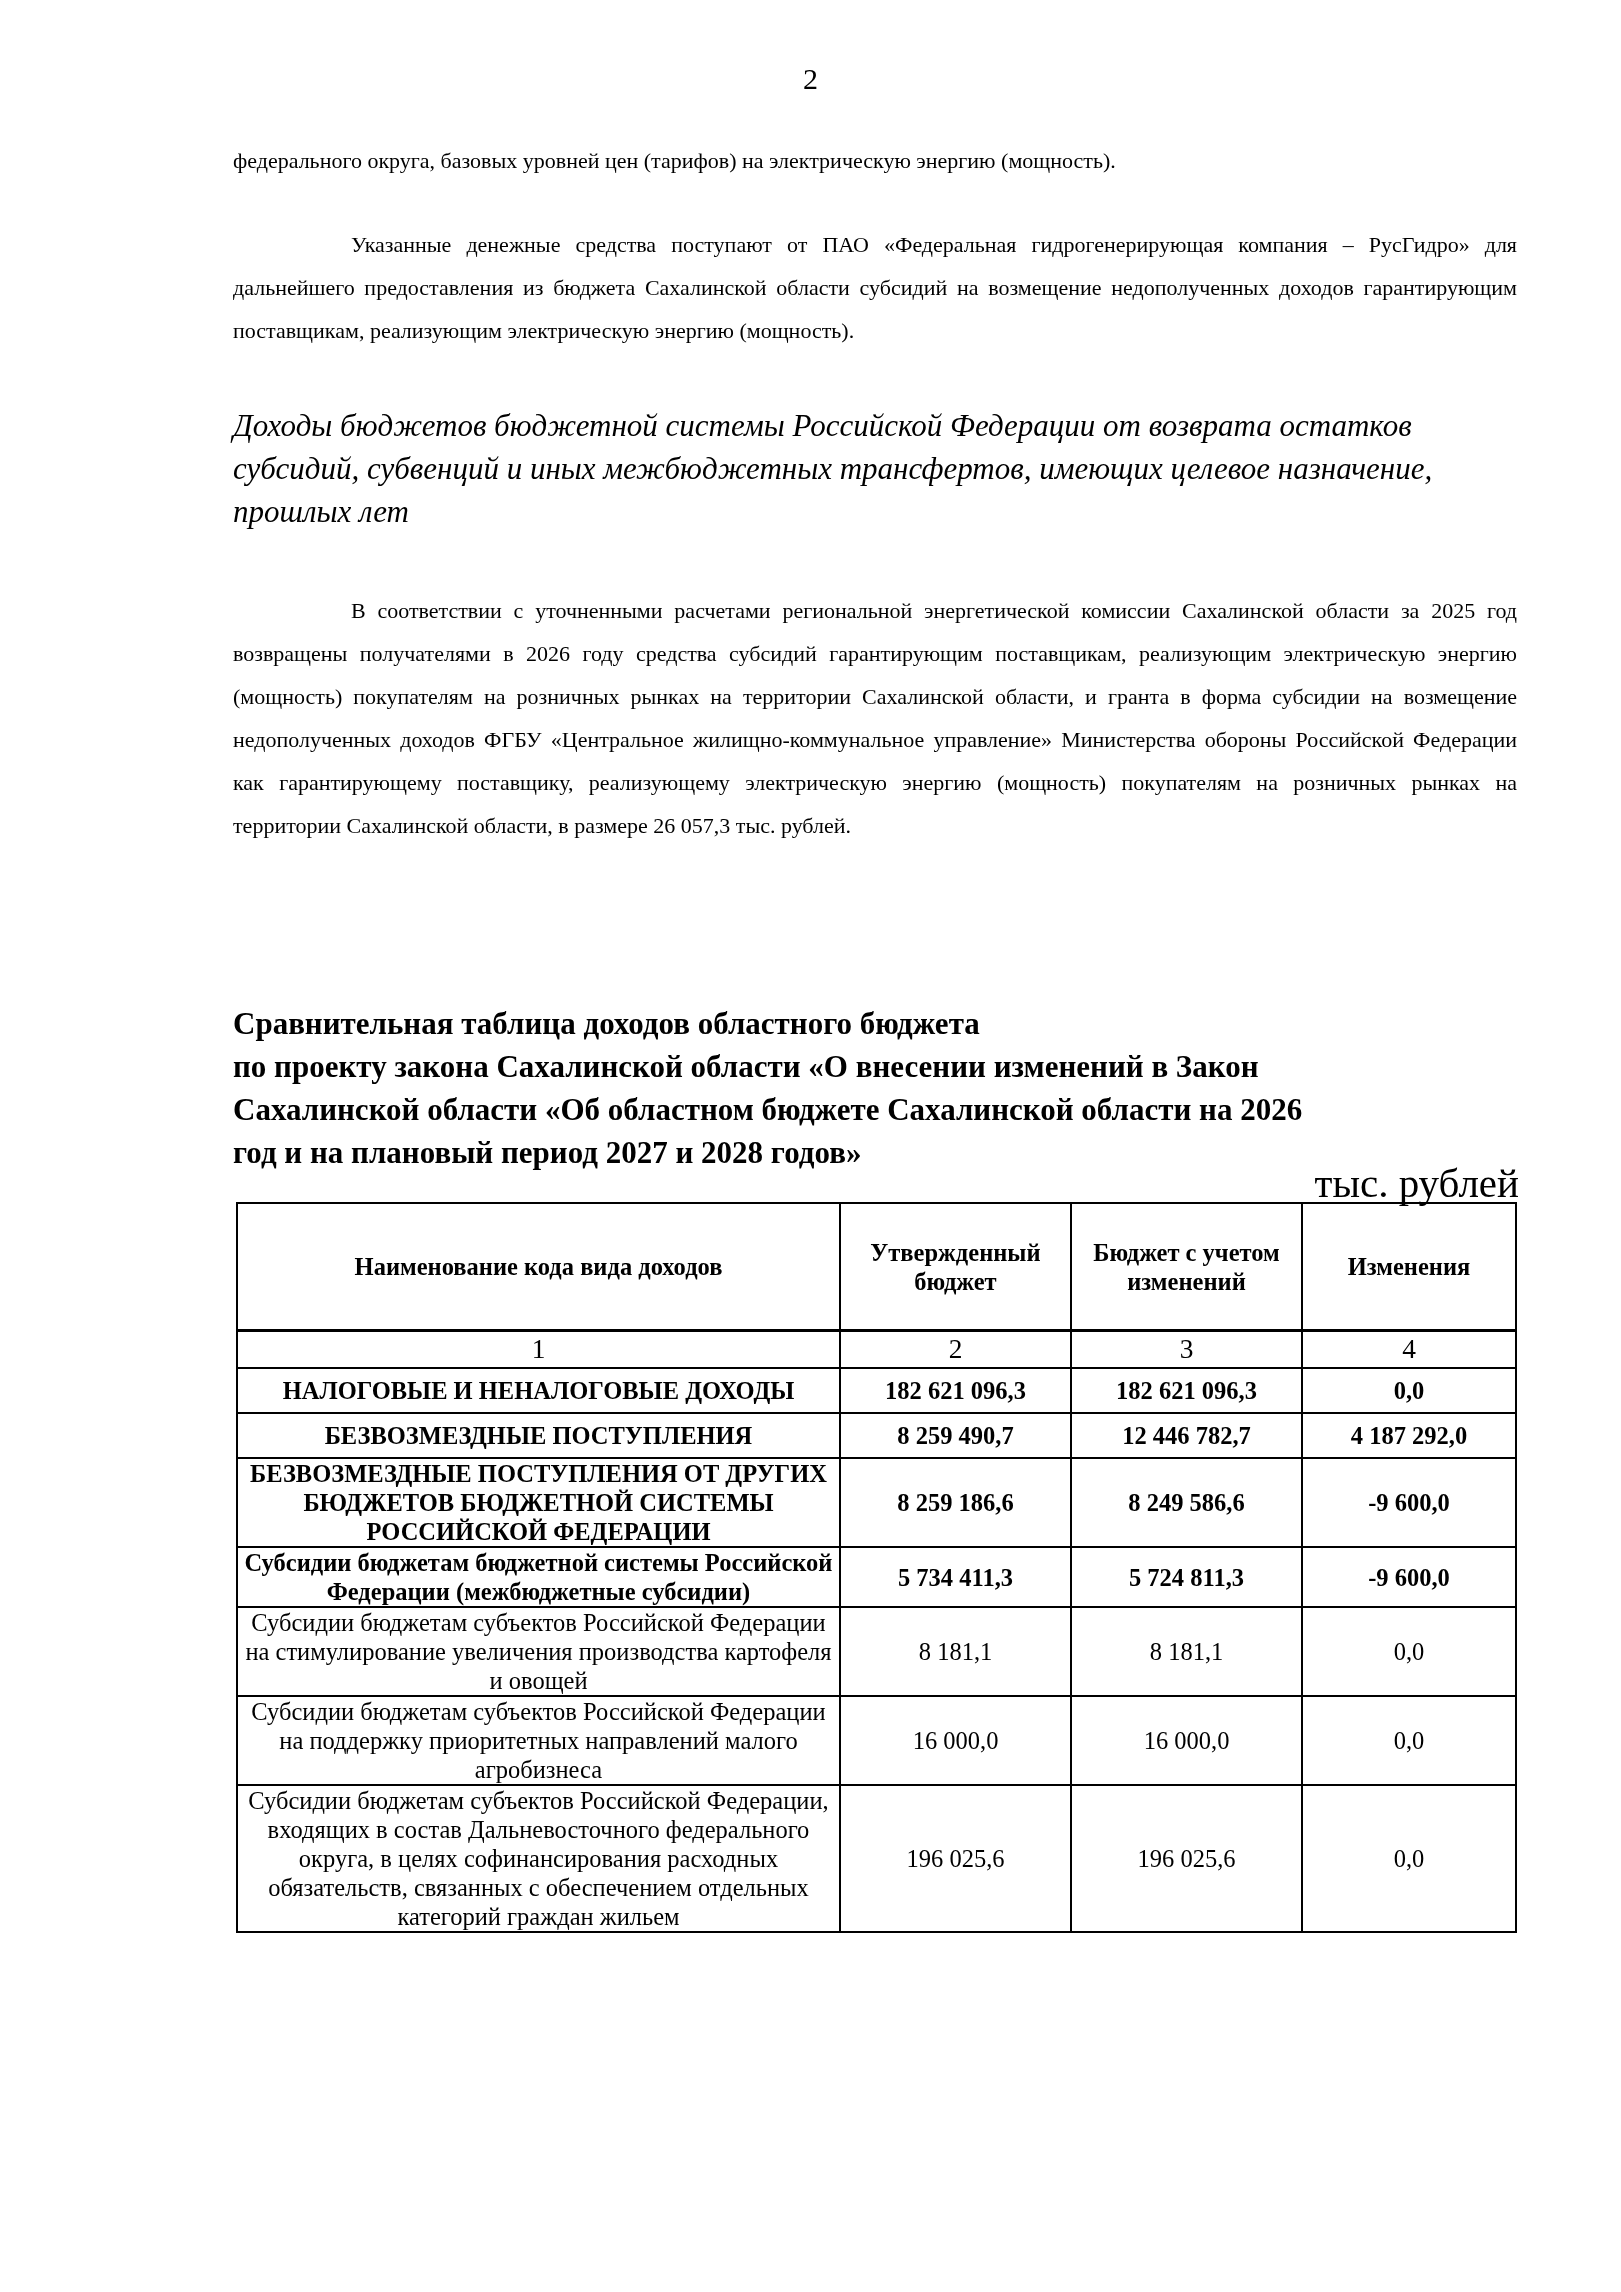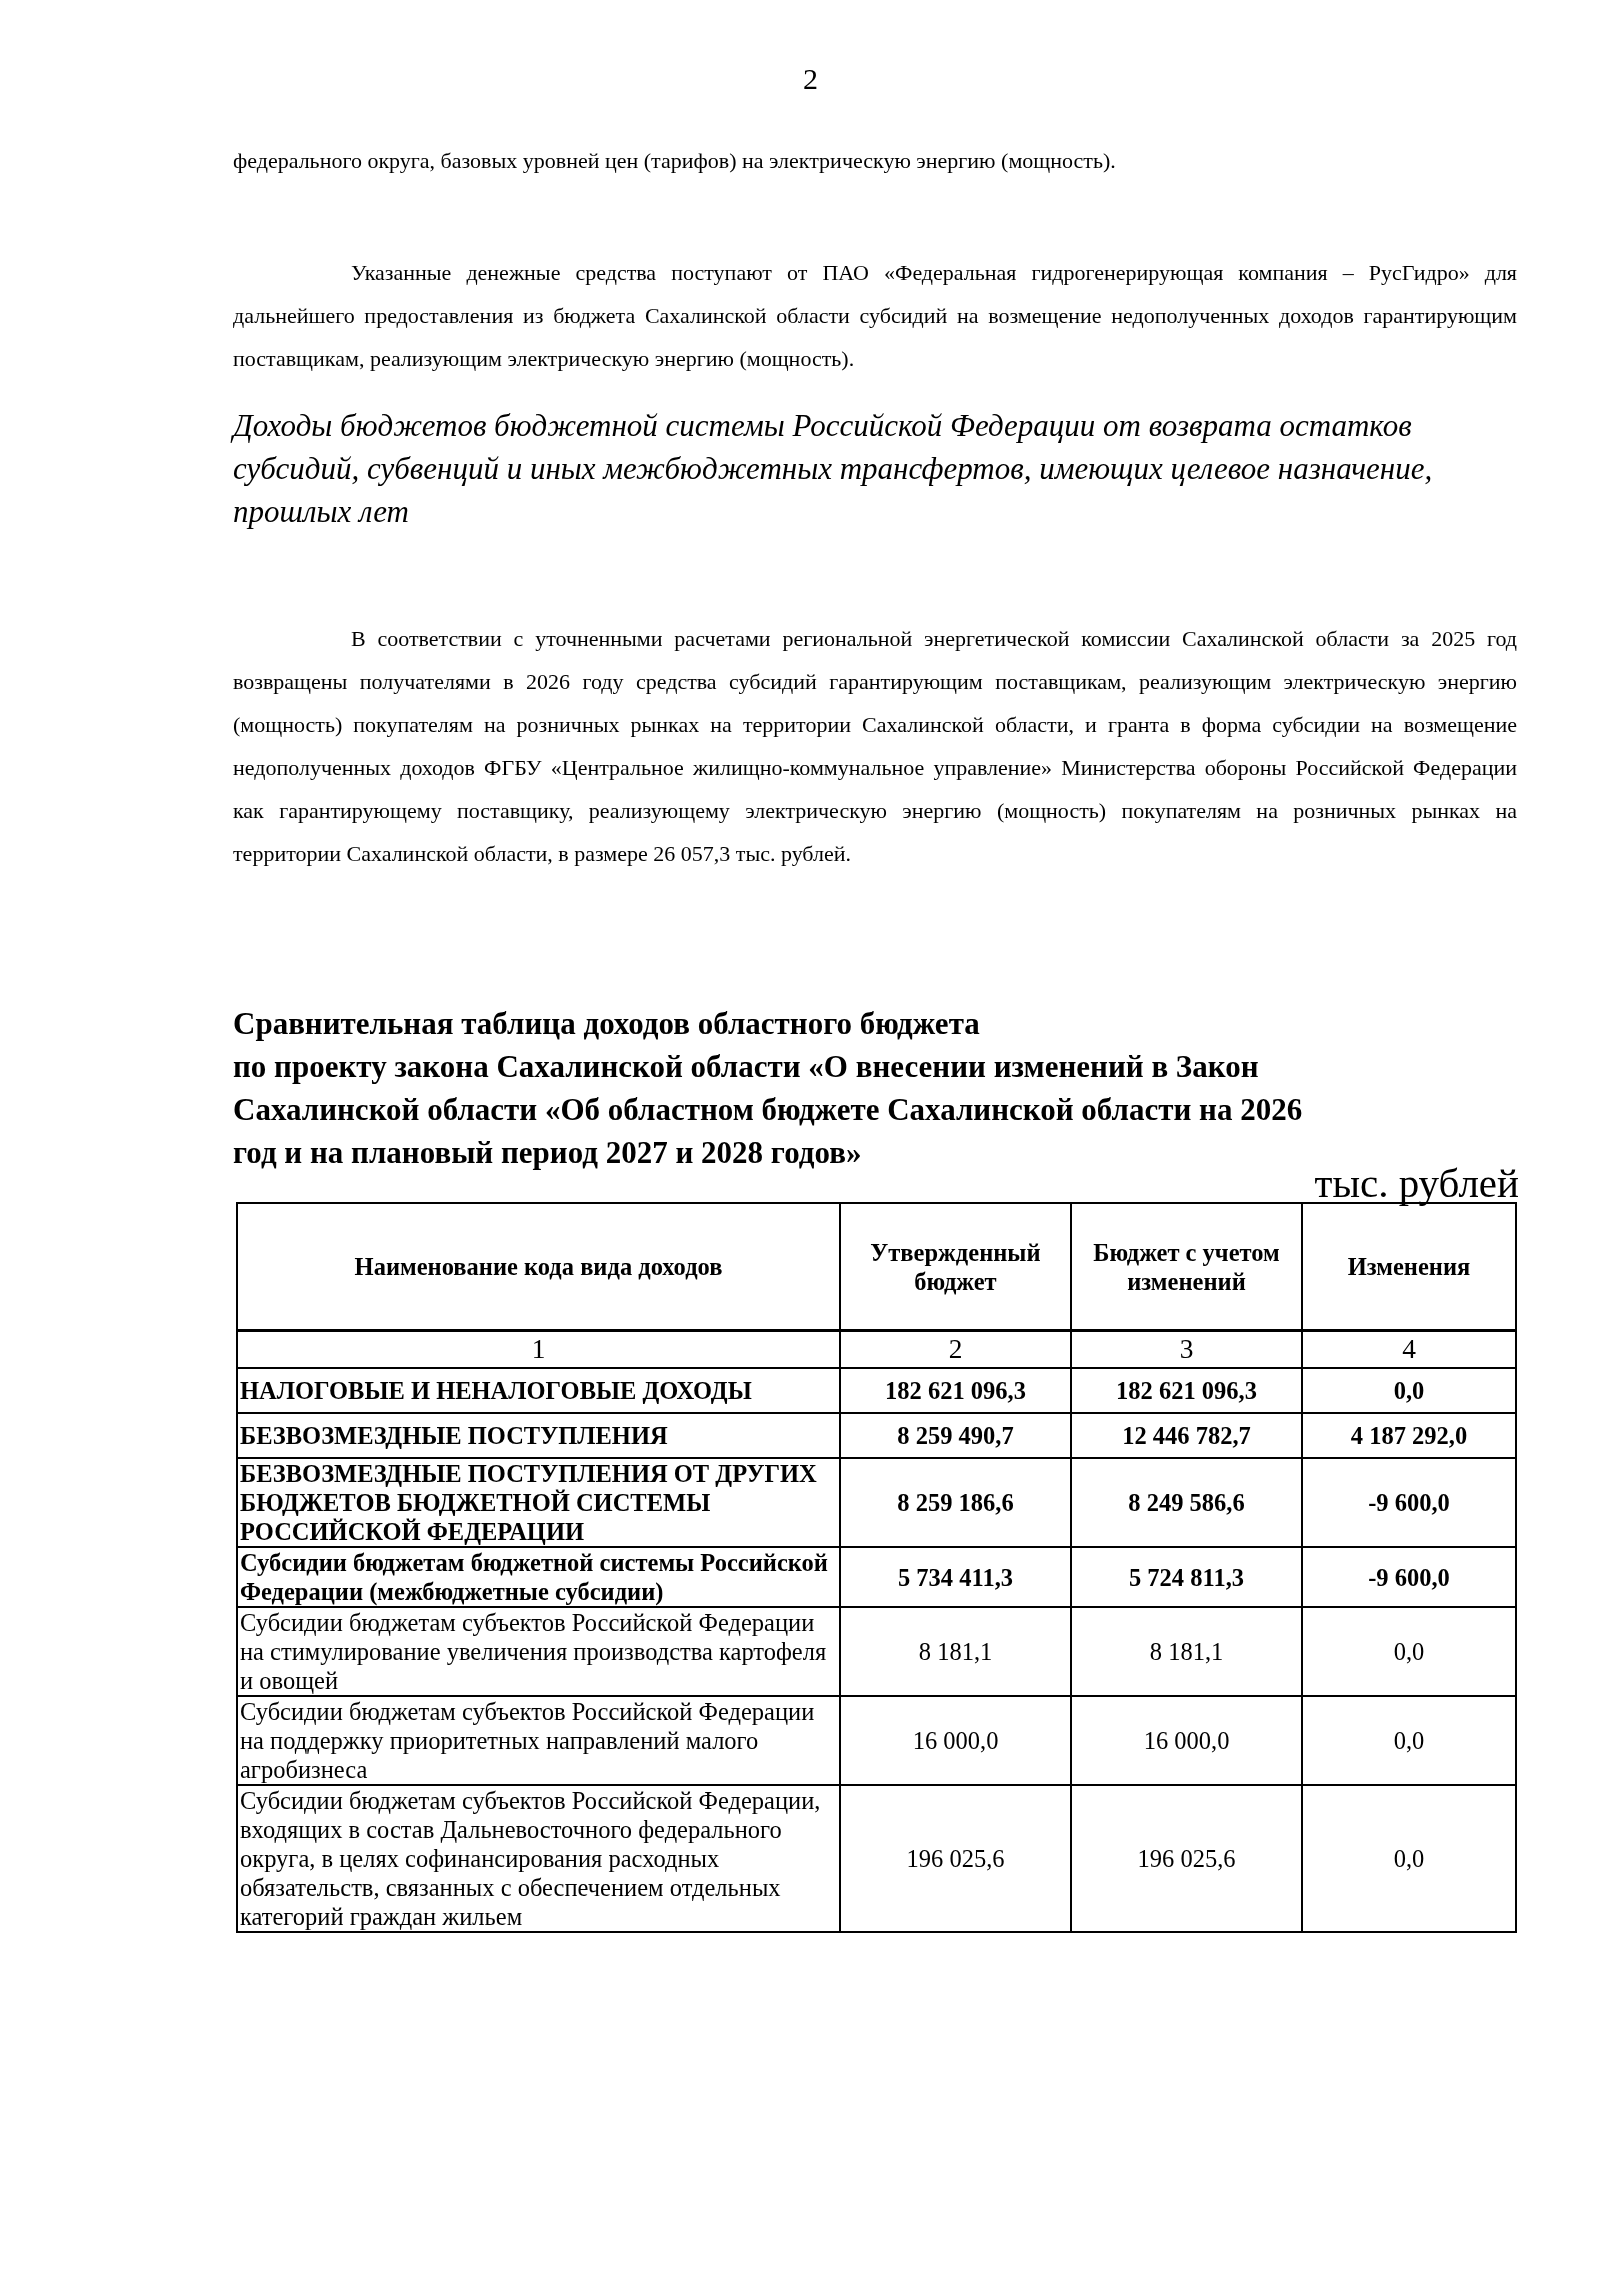--- a/index.html
+++ b/index.html
@@ -9,21 +9,21 @@
   }
   .page-num {
     position: absolute; left: 0; width: 1621px; top: 61px; text-align: center;
     font-size: 30px; line-height: 35px;
   }
   .body-text {
     position: absolute; left: 233px; width: 1284px;
     font-size: 22px; line-height: 43px; text-align: justify;
   }
   .body-text p { margin: 0; }
-  .body-text p.indent { text-indent: 118px; margin-top: 28px; }
+  .body-text p.indent { text-indent: 118px; }
   #p1 { top: 139px; }
   #p2 { top: 223px; }
   .subheading {
     position: absolute; left: 233px; width: 1284px; top: 404px;
     font-size: 31px; line-height: 43px; font-style: italic; text-align: left;
   }
   #p3 { top: 589px; }
   .table-title {
     position: absolute; left: 233px; width: 1284px; top: 1002px;
     font-size: 31px; line-height: 43px; font-weight: bold; text-align: left;
@@ -37,21 +37,21 @@
     font-size: 24.5px; line-height: 29px;
   }
   table.cmp td, table.cmp th {
     border: 2px solid #000; padding: 0 2px; vertical-align: middle;
   }
   table.cmp { border: 2.9px solid #000; }
   table.cmp th { font-weight: bold; text-align: center; height: 125px; border-bottom: 3.9px solid #000; }
   table.cmp td.num { text-align: center; }
   table.cmp tr.colnum td { text-align: center; font-size: 27.4px; height: 35px; }
   table.cmp tr.bold td { font-weight: bold; }
-  table.cmp tr td:first-child { text-align: left; }
+  table.cmp tr td:first-child { text-align: center; }
   table.cmp tr.colnum td:first-child { text-align: center; }
   table.cmp tr.r-top td { height: 43px; }
   .col1 { width: 603px; } .col2 { width: 231px; } .col3 { width: 231px; } .col4 { width: 214px; }
 </style>
 </head>
 <body>
 
 <div class="page-num">2</div>
 
 <div class="body-text" id="p1">

